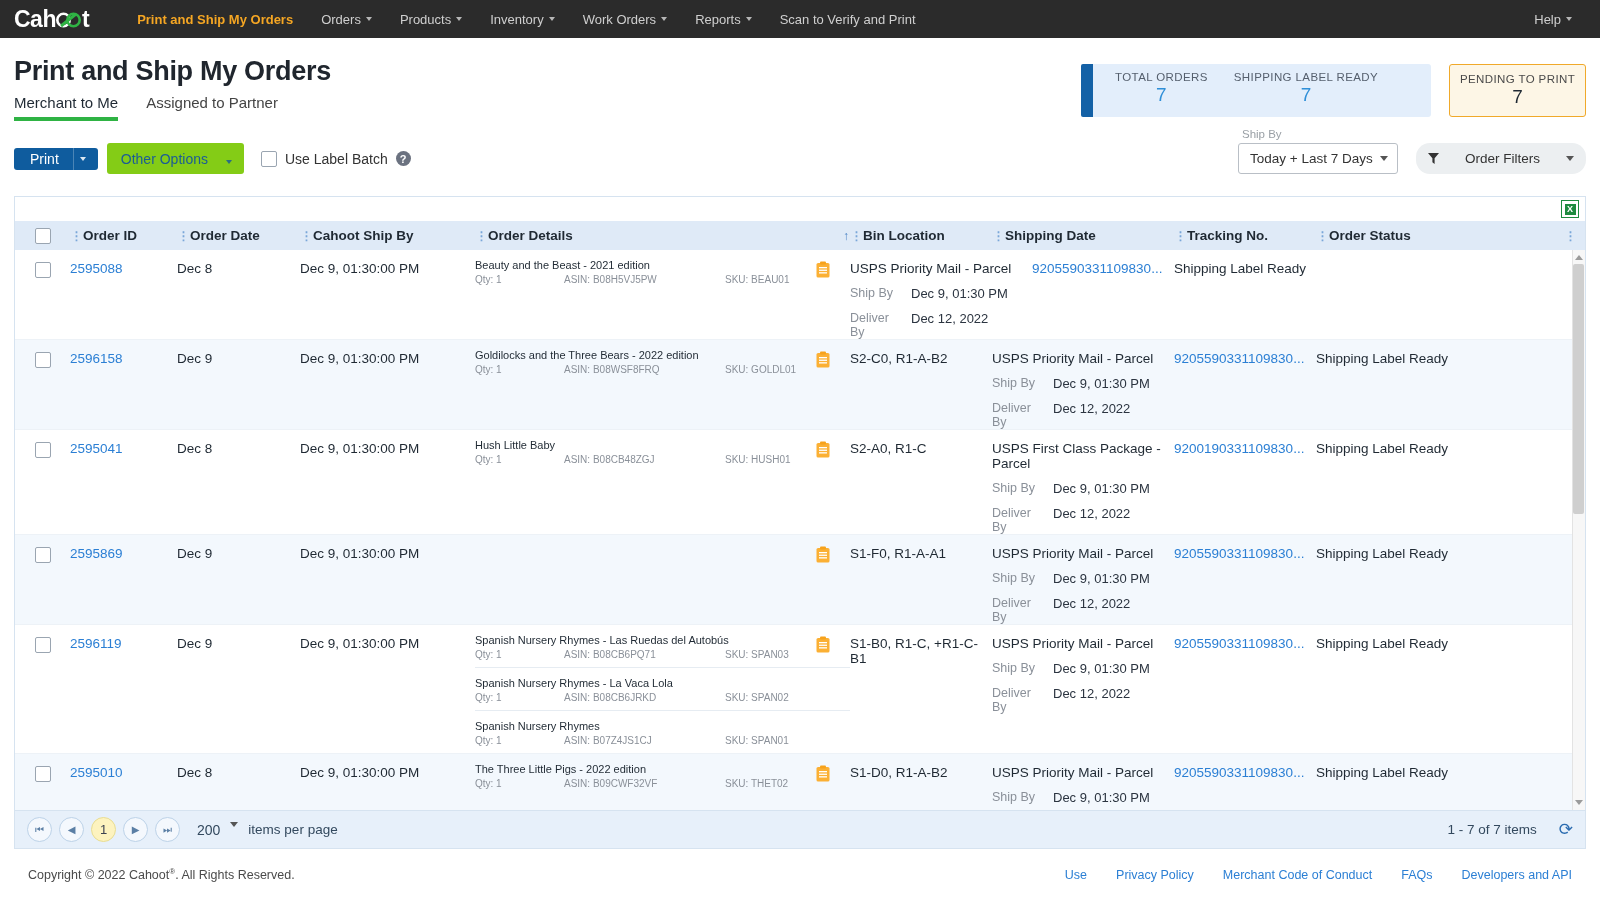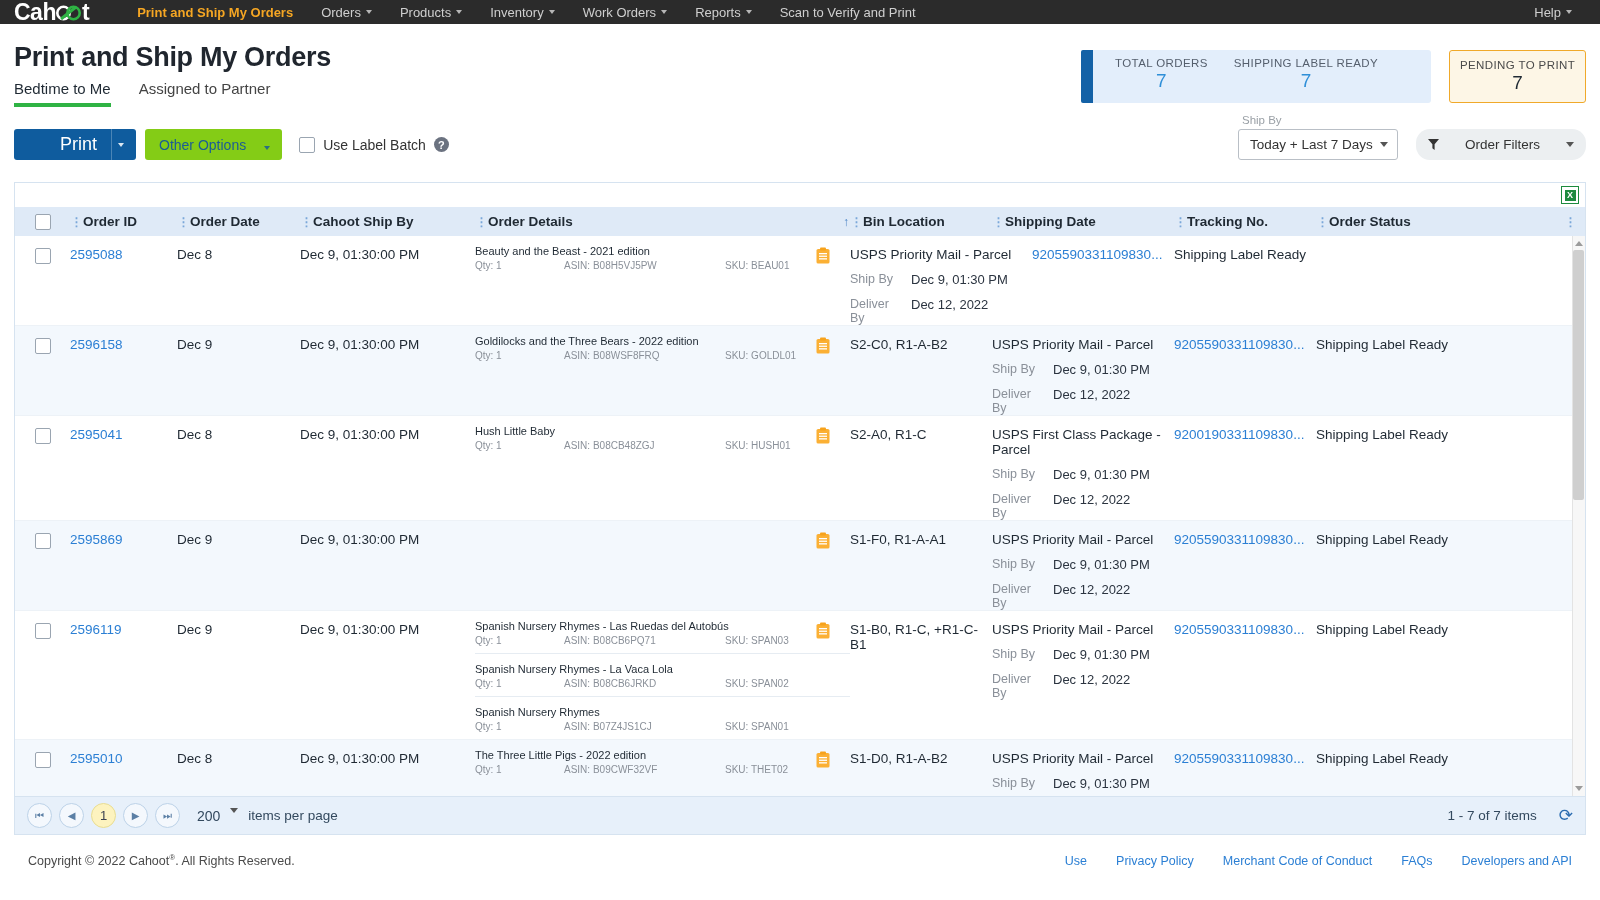--- a/index.html
+++ b/index.html
@@ -7,21 +7,21 @@
   body {
     width:1600px; height:900px; overflow:hidden;
     background:#ffffff;
     font-family:"Liberation Sans", sans-serif;
     font-size:13px; color:#333;
     -webkit-font-smoothing:antialiased;
   }
 
   
   .navbar {
-    height:24px; background:#2b2b2b; display:flex; align-items:center;
+    height:38px; background:#2b2b2b; display:flex; align-items:center;
     padding:0 14px; color:#ccc;
   }
   .logo { font-size:23px; font-weight:700; color:#fff; letter-spacing:-.5px;
           display:flex; align-items:center; margin-right:34px; line-height:1; }
   .logo .oo { position:relative; display:inline-block; width:26px; height:20px; }
   .logo .oo svg { position:absolute; top:1px; left:0; }
   .nav-items { display:flex; align-items:center; gap:0; flex:1; }
   .nav-item { font-size:13px; color:#cfcfcf; padding:0 14px; white-space:nowrap;
               display:flex; align-items:center; gap:5px; cursor:pointer; }
   .nav-item.active { color:#f5a623; font-weight:bold; }
@@ -44,22 +44,22 @@
   .stat { text-align:center; }
   .stat .lbl { font-size:11.5px; color:#555f6d; letter-spacing:.4px; }
   .stat .val { font-size:19px; color:#2f8fd8; margin-top:1px; }
   .card-orange { width:137px; height:53px; border:1px solid #f0a92a; background:#fdf6e6;
                  border-radius:3px; text-align:center; padding-top:8px; }
   .card-orange .lbl { font-size:11.5px; color:#4a4a4a; letter-spacing:.4px; }
   .card-orange .val { font-size:19px; color:#1f2933; margin-top:1px; }
 
   
   .toolbar { display:flex; align-items:center; margin-top:22px; }
-  .btn-print { background:#0f5c9e; color:#fff; height:31px; border-radius:3px;
-               display:flex; align-items:center; font-size:18px; cursor:pointer;padding-left:30px; }
+  .btn-print { background:#0f5c9e; color:#fff; height:22px; border-radius:3px;
+               display:flex; align-items:center; font-size:14px; cursor:pointer; }
   .btn-print .t { padding:0 14px 0 16px; }
   .btn-print .d { padding:0 12px 0 6px; border-left:1px solid rgba(255,255,255,.25); height:100%;
                   display:flex; align-items:center; }
   .btn-other { background:#84cc16; color:#1b5c96; height:31px; border-radius:3px; margin-left:9px;
                display:flex; align-items:center; font-size:14px; cursor:pointer; }
   .btn-other .t { padding:0 10px 0 14px; }
   .btn-other .d { padding:0 12px 0 8px; }
   .chk-wrap { display:flex; align-items:center; gap:8px; margin-left:17px; font-size:14px; color:#333; }
   .chkbox { width:16px;height:16px;border:1px solid #9aa5b1;border-radius:2px;background:#fff;cursor:pointer;}
   .help-i { width:15px;height:15px;border-radius:50%;background:#6b7280;color:#fff;font-size:11px;
@@ -195,21 +195,21 @@
     <i class="caret"></i>
   </div>
 </div>
 
 <div class="page">
 
   <div class="head-row">
     <div>
       <h1 class="page-title">Print and Ship My Orders</h1>
       <div class="tabs">
-        <div class="tab active">Bedtime to Me</div>
+        <div class="tab active">Merchant to Me</div>
         <div class="tab">Assigned to Partner</div>
       </div>
     </div>
 
     <div class="cards">
       <div class="card-blue">
         <div class="bar"></div>
         <div class="inner">
           <div class="stat">
             <div class="lbl">TOTAL ORDERS</div>

